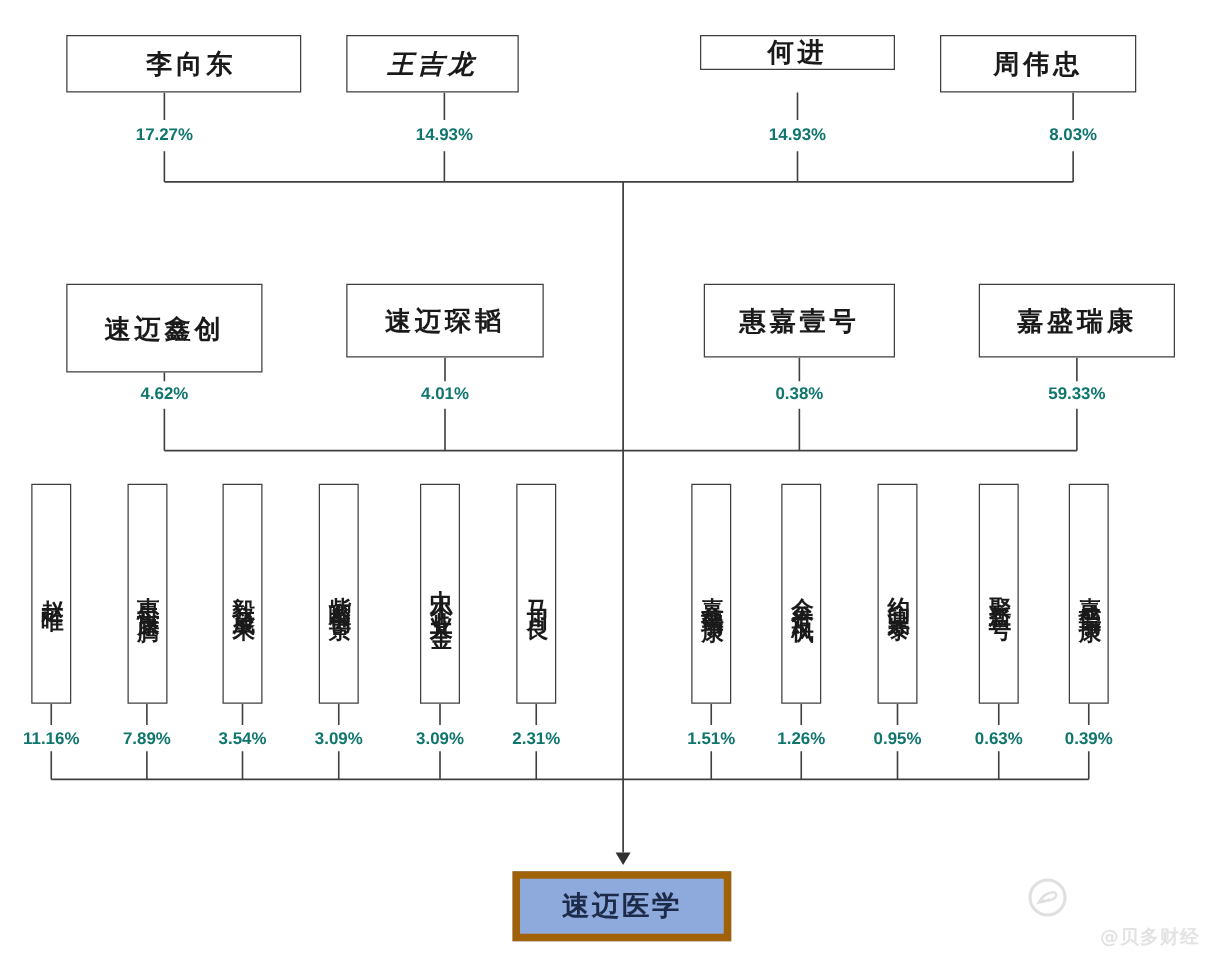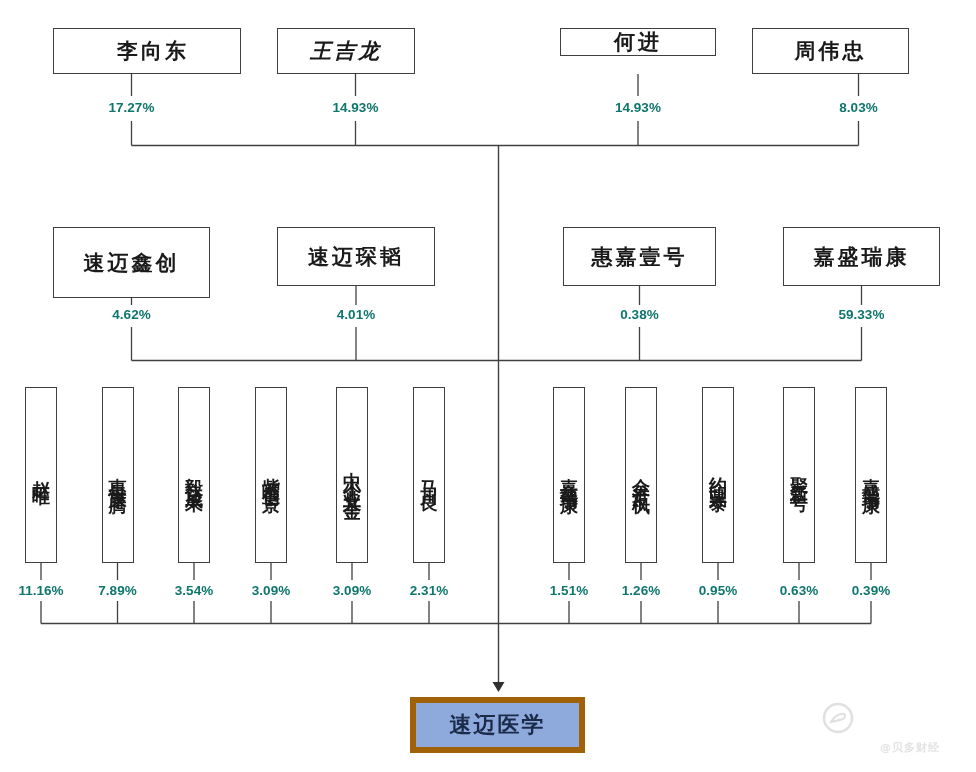--- a/index.html
+++ b/index.html
@@ -34,21 +34,21 @@
     font-family:"DejaVu Serif", serif;
   }
   .wm-title {
     position:absolute; left:862px; top:701px;
     font-family:"DejaVu Serif", serif; font-weight:bold;
     font-size:26px; color:#dedede; letter-spacing:2px;
   }
   .wm-author {
     position:absolute; left:880px; top:740px;
     font-family:"DejaVu Sans", sans-serif; font-weight:bold;
-    font-size:11px; color:#e3e3e3; letter-spacing:1px;
+    font-size:15px; color:#e3e3e3; letter-spacing:1px;
   }
   .wm-logo { position:absolute; left:821px; top:701px; }
 </style>
 </head>
 <body>
 
 <div class="canvas">
   <svg id="wires" width="976" height="772" viewBox="0 0 976 772">
       <line x1="131.5" y1="74" x2="131.5" y2="96" stroke="#404040" stroke-width="1.3"></line>
       <line x1="131.5" y1="121" x2="131.5" y2="145.5" stroke="#404040" stroke-width="1.3"></line>

